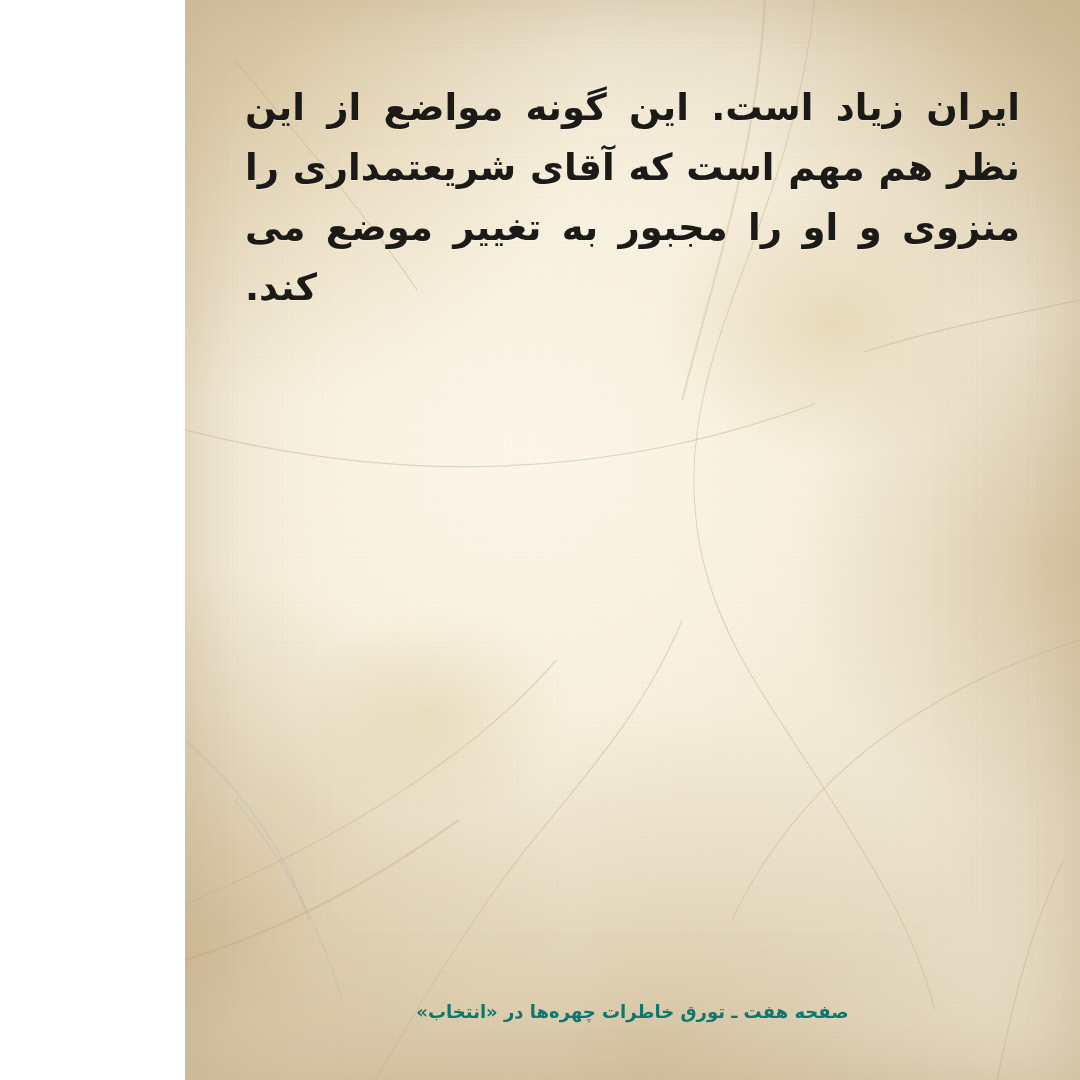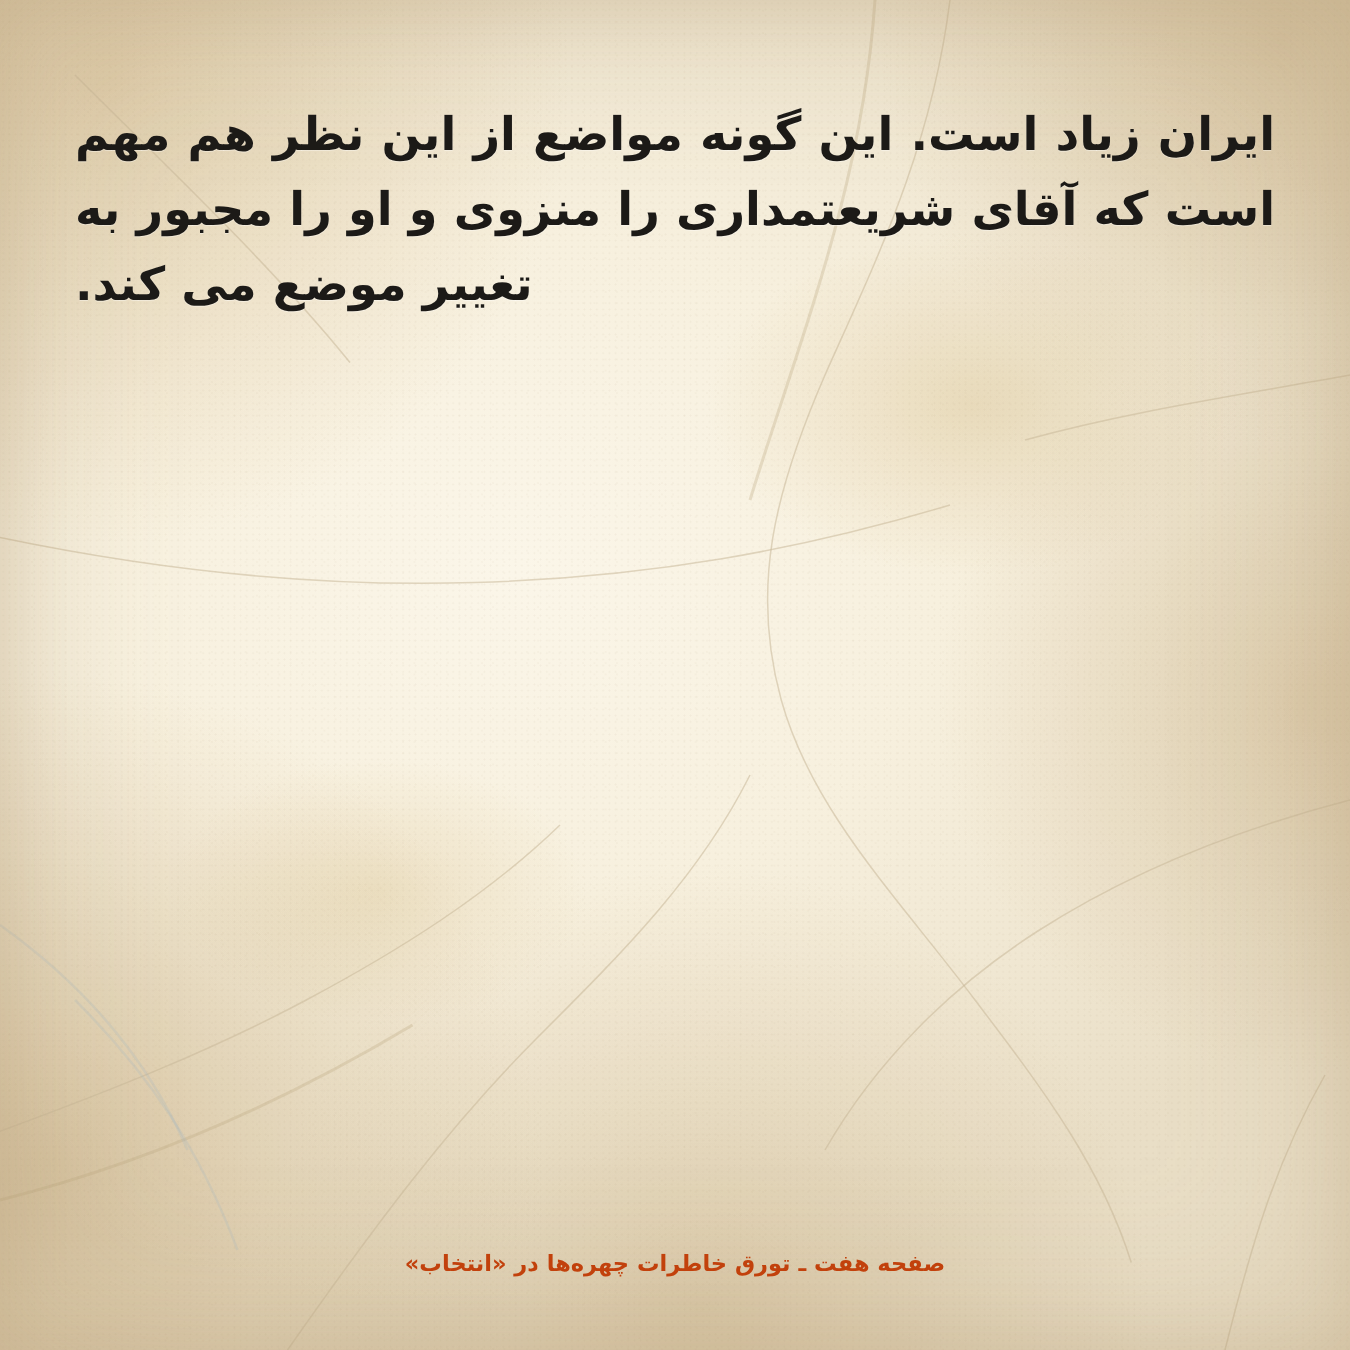--- a/index.html
+++ b/index.html
@@ -3,21 +3,21 @@
 <meta charset="utf-8">
 <title>quote-card</title>
 <style>
   html, body {
     margin: 0;
     padding: 0;
     background: #ffffff;
   }
   .card {
     position: relative;
-    width: 1080px;
+    width: 895px;
     height: 1080px;
     overflow: hidden;
     background-color: #f3ead6;
     font-family: "DejaVu Sans", sans-serif;
   }
 
   
   .paper-base {
     position: absolute;
     inset: 0;
@@ -80,21 +80,21 @@
   }
 
   
   .credit {
     position: absolute;
     left: 0;
     right: 0;
     bottom: 58px;
     text-align: center;
     direction: rtl;
-    color: #c2410c;
+    color: #0f766e;
     font-family: "DejaVu Sans", sans-serif;
     font-size: 18px;
     font-weight: 700;
     letter-spacing: 0px;
   }
 </style>
 </head>
 <body>
 
 <div class="card">

